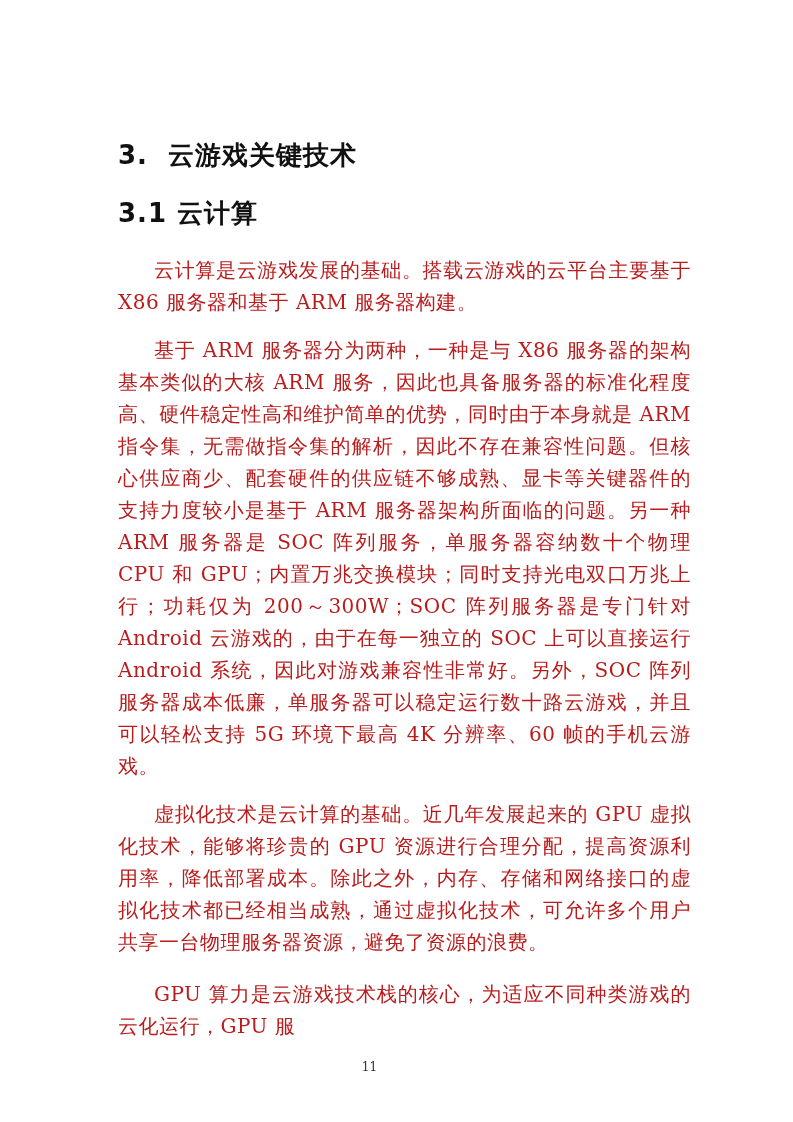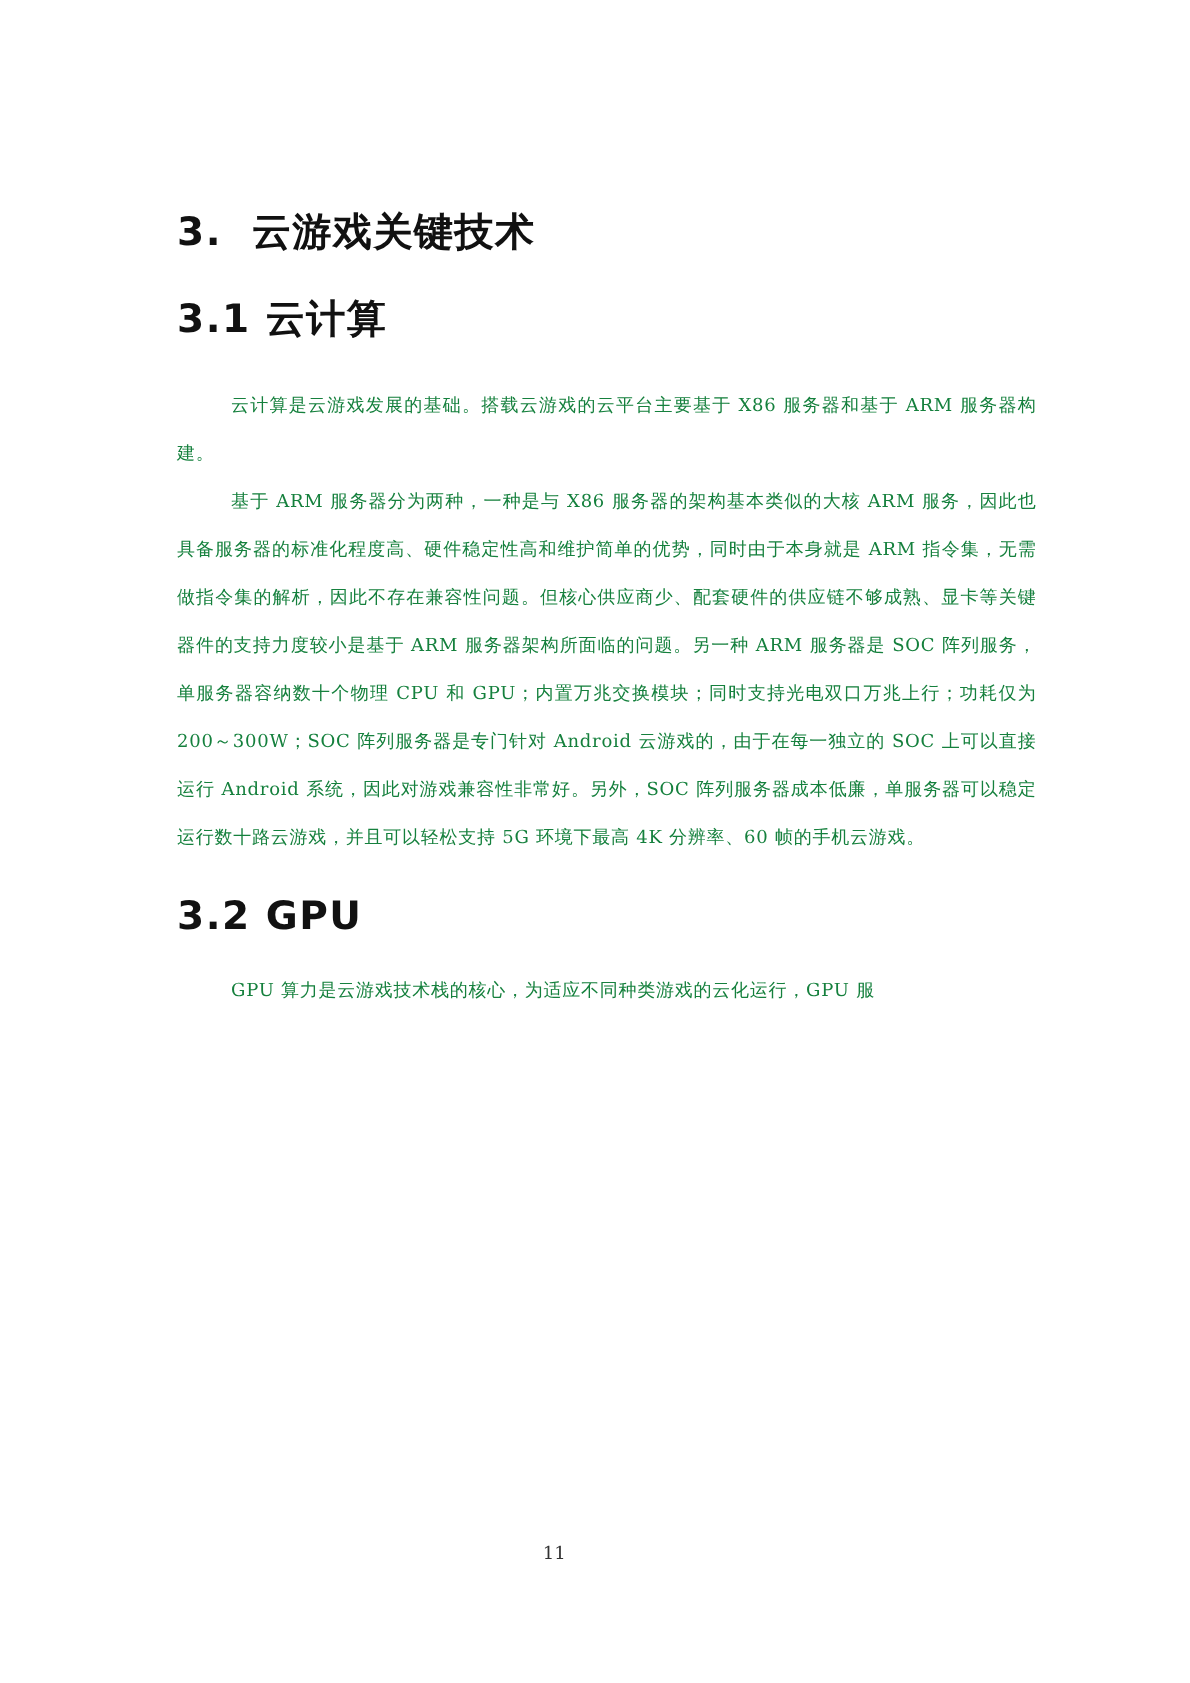--- a/index.html
+++ b/index.html
@@ -35,30 +35,31 @@
     font-size: 26px;
     line-height: 26px;
     color: #111111;
     letter-spacing: 1px;
   }
   .section-heading.s1 { margin-top: 28px; }
   .section-heading.s2 { margin-top: 24px; }
   .para-block { margin-top: 28px; }
   .para-block.last { margin-top: 20px; }
   p.body-para {
-    font-size: 12px;
+    font-size: 20px;
     line-height: 32px;
     text-align: justify;
     text-indent: 36px;
-    color: #15803d;
+    color: #b91c1c;
     letter-spacing: 0.5px;
+    margin-top: 16px;
   }
   .page-number {
     position: absolute;
-    top: 1028px;
+    top: 1060px;
     left: 0;
     width: 739px;
     text-align: center;
     font-size: 12px;
     color: #333333;
     font-family: "DejaVu Serif", serif;
   }
 </style>
 </head>
 <body>
@@ -68,23 +69,23 @@
 
     <div class="chapter-heading">
       <span class="num">3.</span><span>云游戏关键技术</span>
     </div>
 
     <div class="section-heading s1">3.1 云计算</div>
 
     <div class="para-block">
       <p class="body-para">云计算是云游戏发展的基础。搭载云游戏的云平台主要基于 X86 服务器和基于 ARM 服务器构建。</p>
       <p class="body-para">基于 ARM 服务器分为两种，一种是与 X86 服务器的架构基本类似的大核 ARM 服务，因此也具备服务器的标准化程度高、硬件稳定性高和维护简单的优势，同时由于本身就是 ARM 指令集，无需做指令集的解析，因此不存在兼容性问题。但核心供应商少、配套硬件的供应链不够成熟、显卡等关键器件的支持力度较小是基于 ARM 服务器架构所面临的问题。另一种 ARM 服务器是 SOC 阵列服务，单服务器容纳数十个物理 CPU 和 GPU；内置万兆交换模块；同时支持光电双口万兆上行；功耗仅为 200～300W；SOC 阵列服务器是专门针对 Android 云游戏的，由于在每一独立的 SOC 上可以直接运行 Android 系统，因此对游戏兼容性非常好。另外，SOC 阵列服务器成本低廉，单服务器可以稳定运行数十路云游戏，并且可以轻松支持 5G 环境下最高 4K 分辨率、60 帧的手机云游戏。</p>
+      <p class="body-para">虚拟化技术是云计算的基础。近几年发展起来的 GPU 虚拟化技术，能够将珍贵的 GPU 资源进行合理分配，提高资源利用率，降低部署成本。除此之外，内存、存储和网络接口的虚拟化技术都已经相当成熟，通过虚拟化技术，可允许多个用户共享一台物理服务器资源，避免了资源的浪费。</p>
     </div>
 
-    <div class="section-heading s2">3.2 GPU</div>
 
     <div class="para-block last">
       <p class="body-para">GPU 算力是云游戏技术栈的核心，为适应不同种类游戏的云化运行，GPU 服</p>
     </div>
 
   </div>
 
   <div class="page-number">11</div>
 </div>
 

